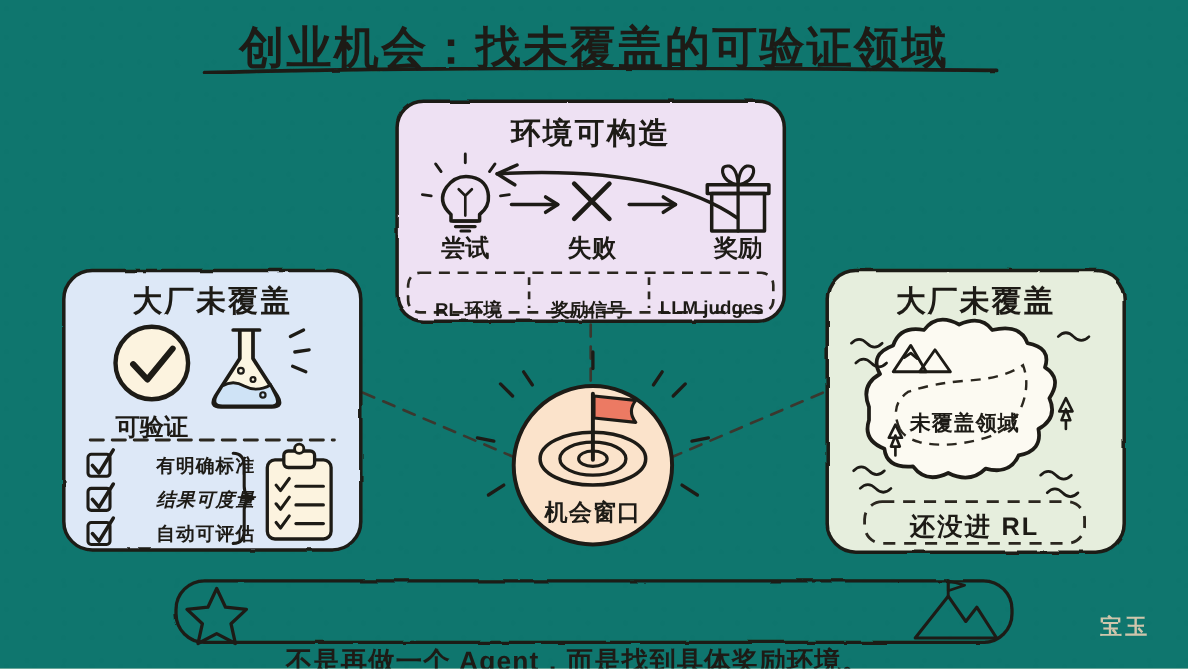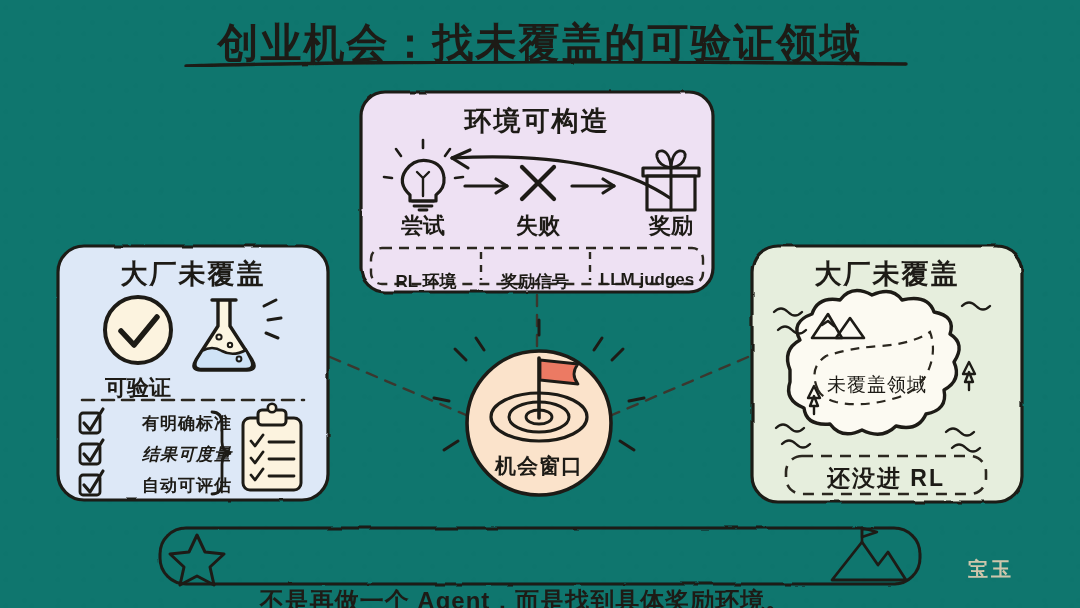--- a/index.html
+++ b/index.html
@@ -70,33 +70,34 @@
     letter-spacing: 1px;
     margin-left: 32px;
   }
   .center-label {
     font-size: 21px;
     font-weight: 700;
     letter-spacing: 1px;
   }
   .island-label {
     font-size: 19px;
-    font-weight: 400;
+    font-weight: 700;
     letter-spacing: 1px;
   }
   .banner-text {
     font-size: 24px;
     font-weight: 700;
     letter-spacing: 1px;
   }
   .watermark {
     font-size: 20px;
     font-weight: 700;
     color: #cfc6ac;
     letter-spacing: 3px;
+    margin-left: 32px;
   }
 </style>
 </head>
 <body>
 
 <div id="canvas">
 
   <svg class="layer" viewBox="0 0 1080 608">
     <defs>
       <filter id="rough">

